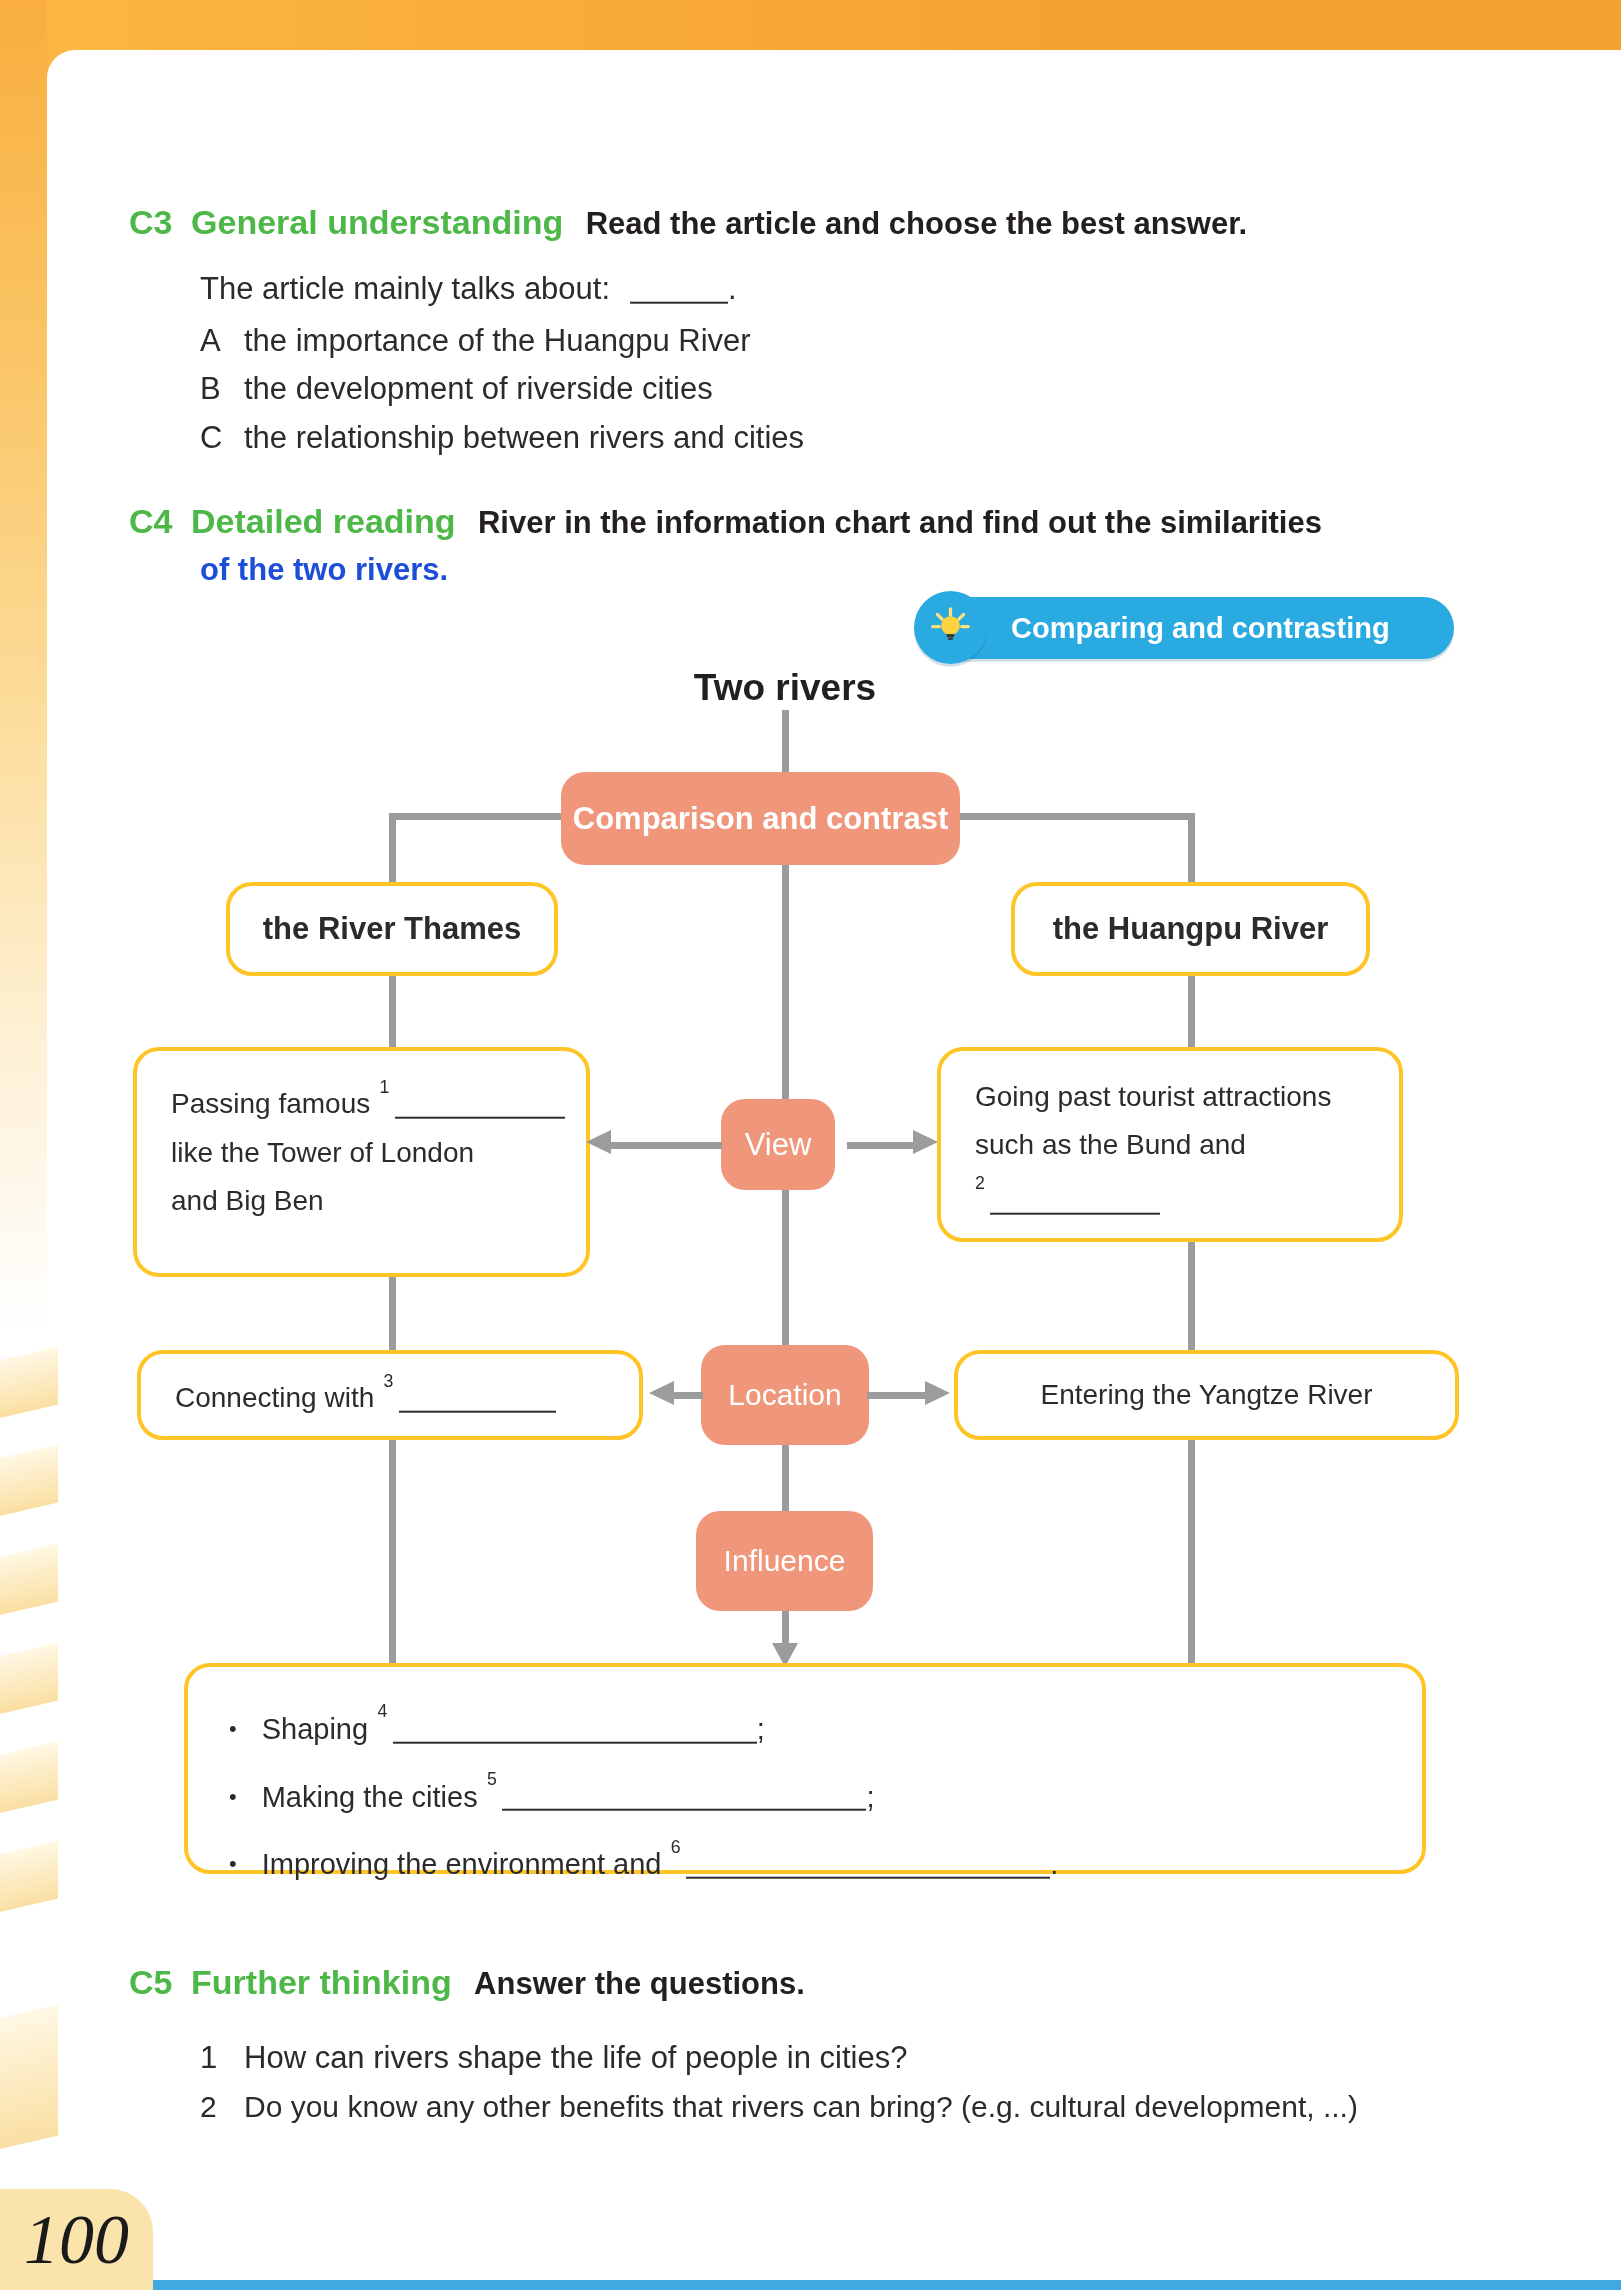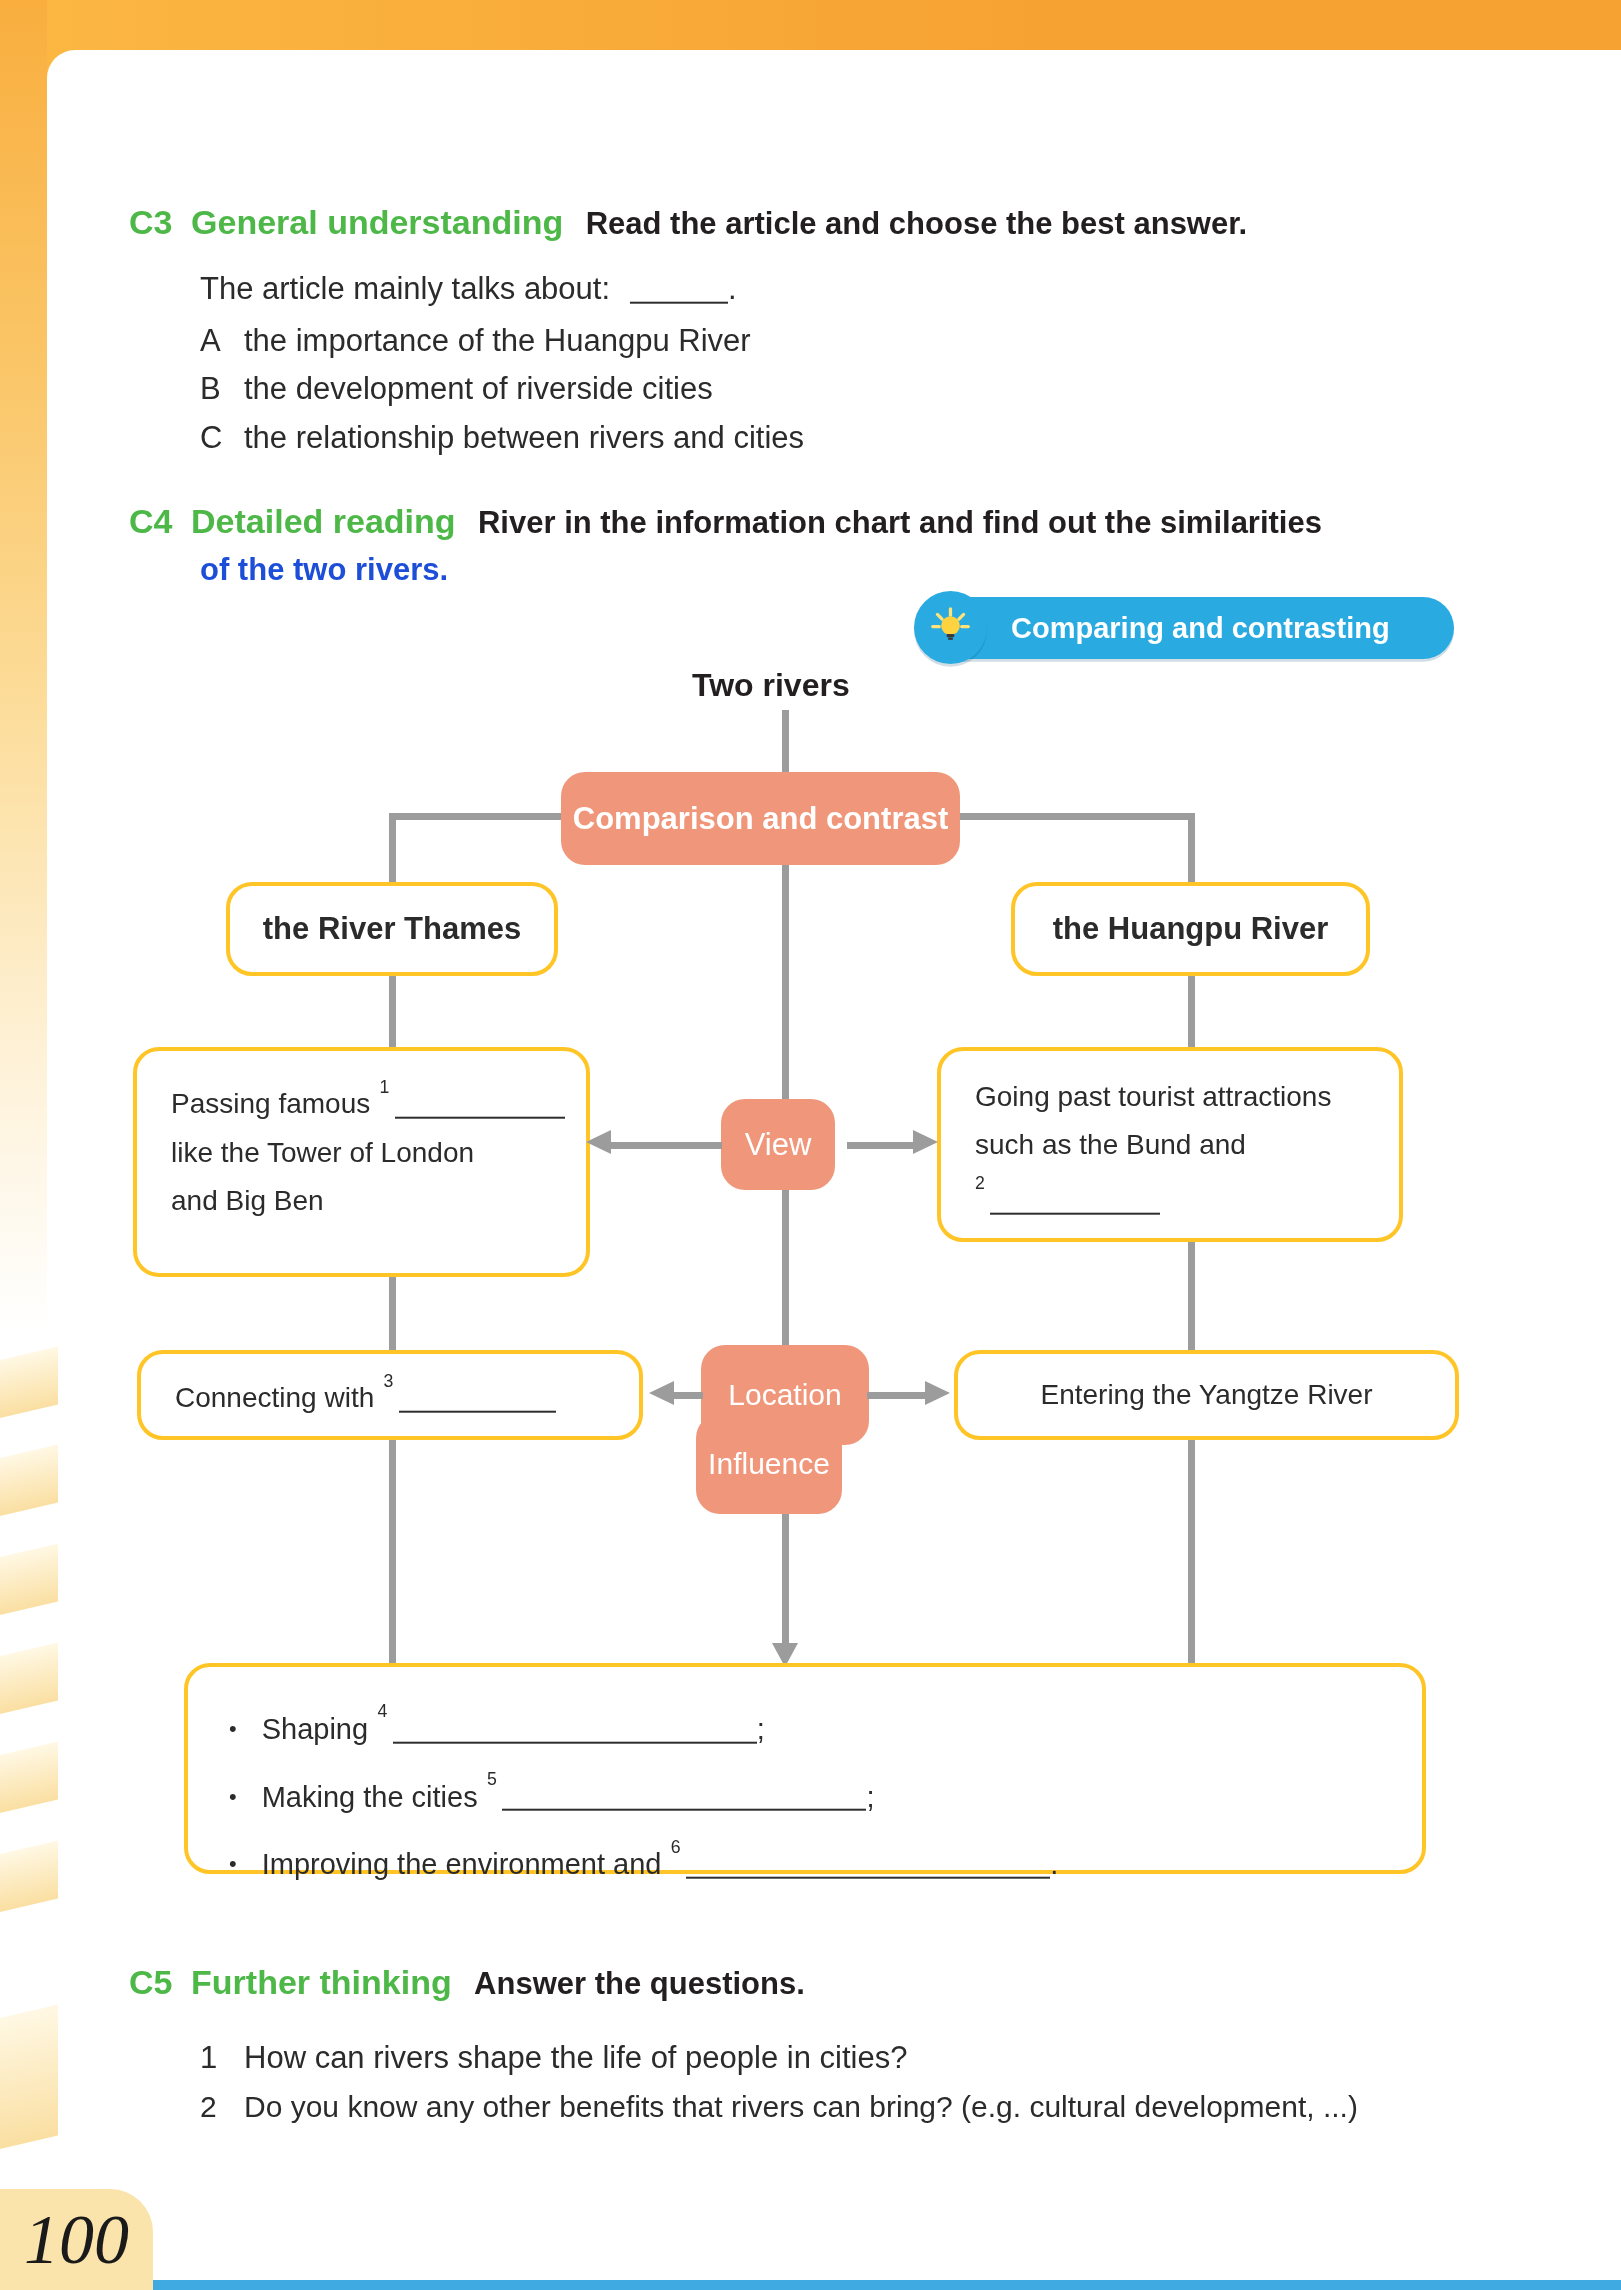--- a/index.html
+++ b/index.html
@@ -50,21 +50,21 @@
   .hline, .vline { position:absolute; background:var(--connector_gray,#9C9C9C); }
   .tri { position:absolute; width:0; height:0; }
   .tri-left  { border-top:12px solid transparent; border-bottom:12px solid transparent; border-right:25px solid var(--connector_gray,#9C9C9C); }
   .tri-right { border-top:12px solid transparent; border-bottom:12px solid transparent; border-left:25px solid var(--connector_gray,#9C9C9C); }
   .tri-down  { border-left:13px solid transparent; border-right:13px solid transparent; border-top:24px solid var(--connector_gray,#9C9C9C); }
 
   .pill { position:absolute; background:var(--pill_salmon,#F0977B); color:#fff; border-radius:24px;
     display:flex; align-items:center; justify-content:center; white-space:nowrap; }
   .ybox { position:absolute; background:#fff; border:4.7px solid var(--box_border_yellow,#FFC527); border-radius:26px; color:#2b2b2b; }
   .ybox.center { display:flex; align-items:center; justify-content:center; }
-  .diagram-title { position:absolute; font-weight:bold; font-size:32px; color:#231F20; text-align:left; }
+  .diagram-title { position:absolute; font-weight:bold; font-size:37px; color:#231F20; text-align:center; }
   .river-label { font-weight:bold; font-size:31px; }
   .boxtext { font-size:28px; line-height:48px; }
   .bullet-row { font-size:29px; line-height:59px; white-space:nowrap; }
   .bullet-row::before { content:"\2022"; font-size:0.75em; margin-right:17px; position:relative; top:-2.8px; }
 </style>
 </head>
 <body>
 
 <div class="page">
 
@@ -161,21 +161,21 @@
   </div>
   <div class="pill" style="left:701px; top:1345px; width:168px; height:100px; font-size:30px;">Location</div>
   <div class="tri tri-left" style="left:649px; top:1381px;"></div>
   <div class="hline" style="left:672px; top:1392px; width:31px; height:6.5px;"></div>
   <div class="hline" style="left:867px; top:1392px; width:60px; height:6.5px;"></div>
   <div class="tri tri-right" style="left:925px; top:1381px;"></div>
   <div class="ybox center" style="left:954px; top:1350px; width:505px; height:90px;">
     <span class="boxtext">Entering the Yangtze River</span>
   </div>
 
-  <div class="pill" style="left:696px; top:1414px; width:146px; height:100px; font-size:30px;">Influence</div>
+  <div class="pill" style="left:696px; top:1511px; width:177px; height:100px; font-size:30px;">Influence</div>
   <div class="tri tri-down" style="left:772px; top:1643px;"></div>
 
   <div class="ybox" style="left:184px; top:1663px; width:1242px; height:211px; padding:26px 0 0 41px;">
     <div class="bullet-row">
       <span>Shaping</span><sup class="n">4</sup><span class="blank" style="width:364px;"></span><span>;</span>
     </div>
     <div class="bullet-row">
       <span>Making the cities</span><sup class="n">5</sup><span class="blank" style="width:364px;"></span><span>;</span>
     </div>
     <div class="bullet-row">

